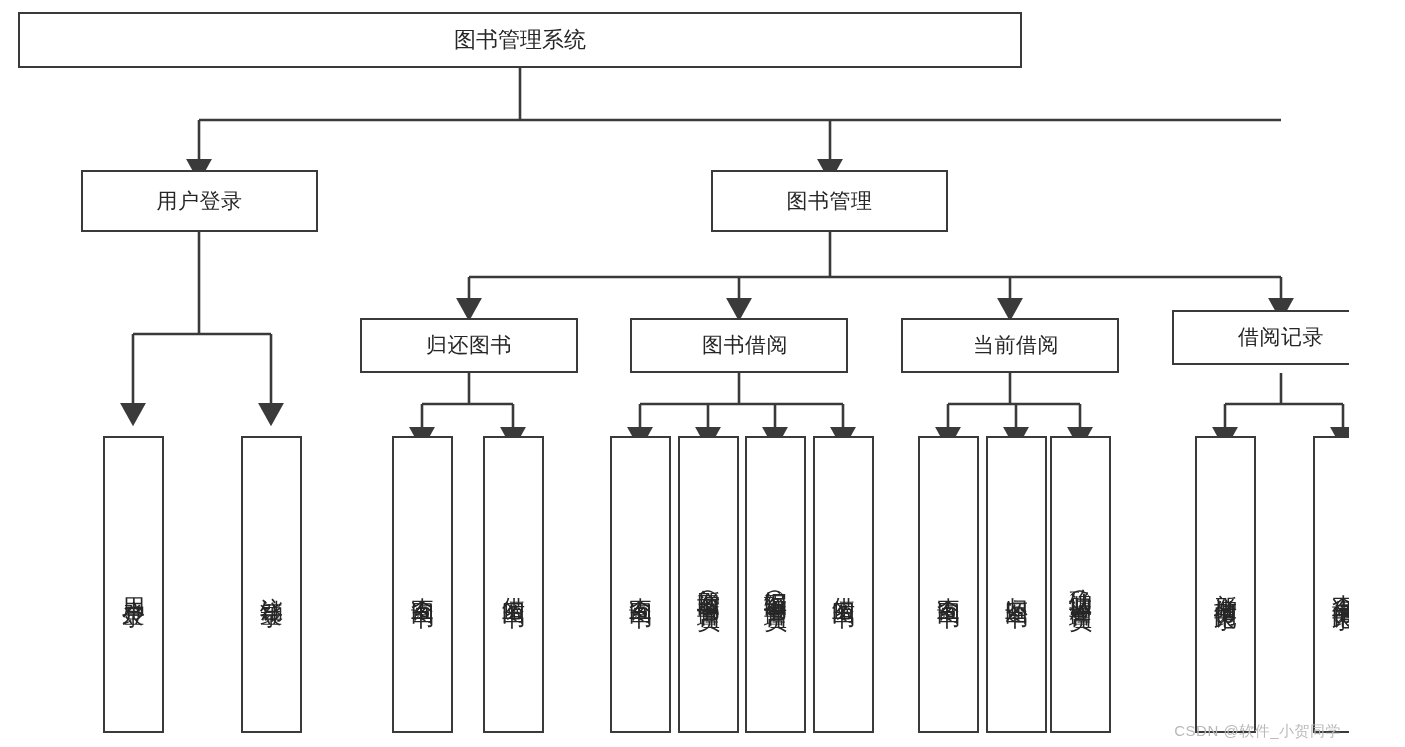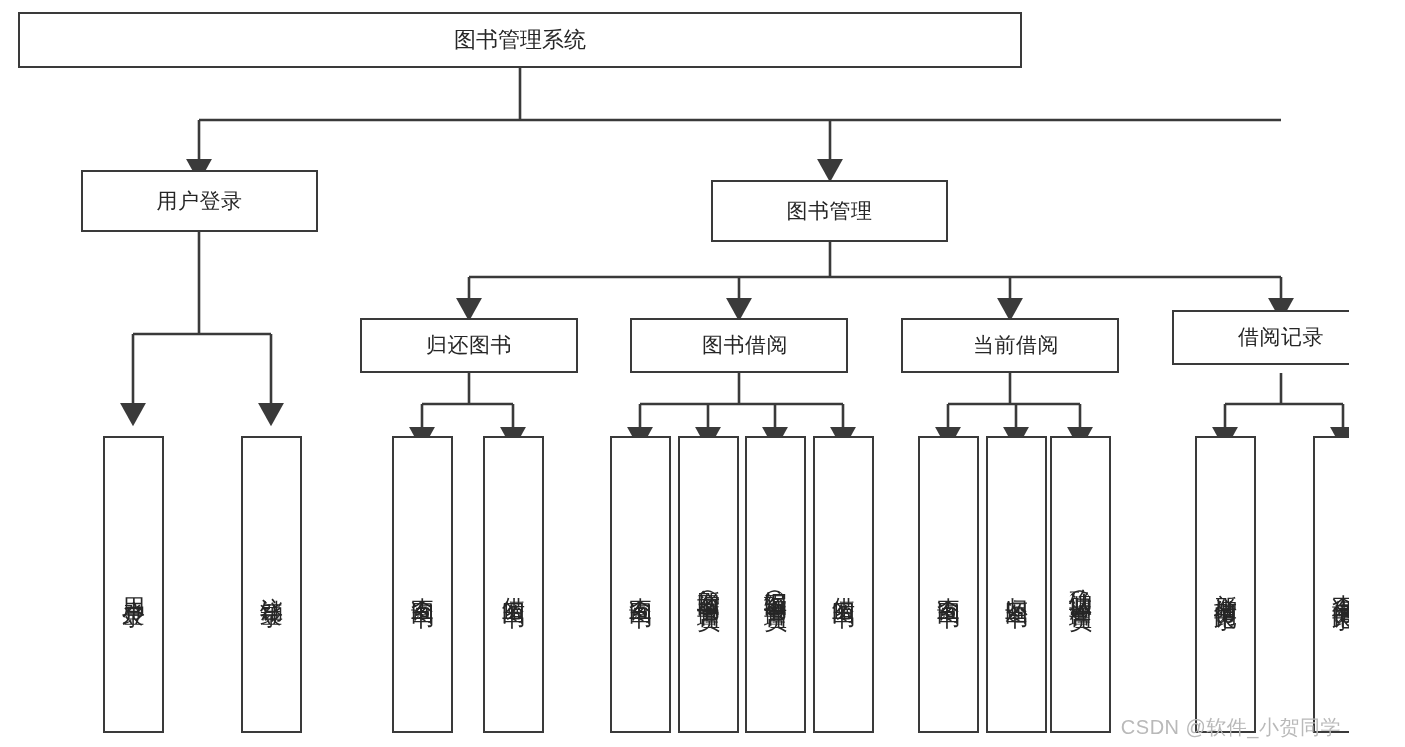--- a/index.html
+++ b/index.html
@@ -54,21 +54,21 @@
   .node.v .vtext {
     writing-mode: vertical-rl;
     text-orientation: upright;
     display: block;
     white-space: nowrap;
   }
   .watermark {
     position: absolute;
     right: 8px;
     bottom: 6px;
-    font-size: 20px;
+    font-size: 15px;
     color: #b9b9b9;
     white-space: nowrap;
     letter-spacing: 0.5px;
   }
 </style>
 </head>
 <body>
 
 <div id="canvas">
 
@@ -125,21 +125,21 @@
     </g>
   </svg>
 
   <div class="node root" style="left:18px; top:12px; width:1004px; height:56px;">
     <span>图书管理系统</span>
   </div>
 
   <div class="node h" style="left:81px; top:170px; width:237px; height:62px;">
     <span>用户登录</span>
   </div>
-  <div class="node h" style="left:711px; top:180px; width:237px; height:62px;justify-content:center;">
+  <div class="node h" style="left:711px; top:170px; width:237px; height:62px;justify-content:center;">
     <span>图书管理</span>
   </div>
 
   <div class="node h" style="left:360px; top:318px; width:218px; height:55px;">
     <span>归还图书</span>
   </div>
   <div class="node h" style="left:630px; top:318px; width:218px; height:55px;padding-left:12px;">
     <span>图书借阅</span>
   </div>
   <div class="node h" style="left:901px; top:318px; width:218px; height:55px;padding-left:12px;">

